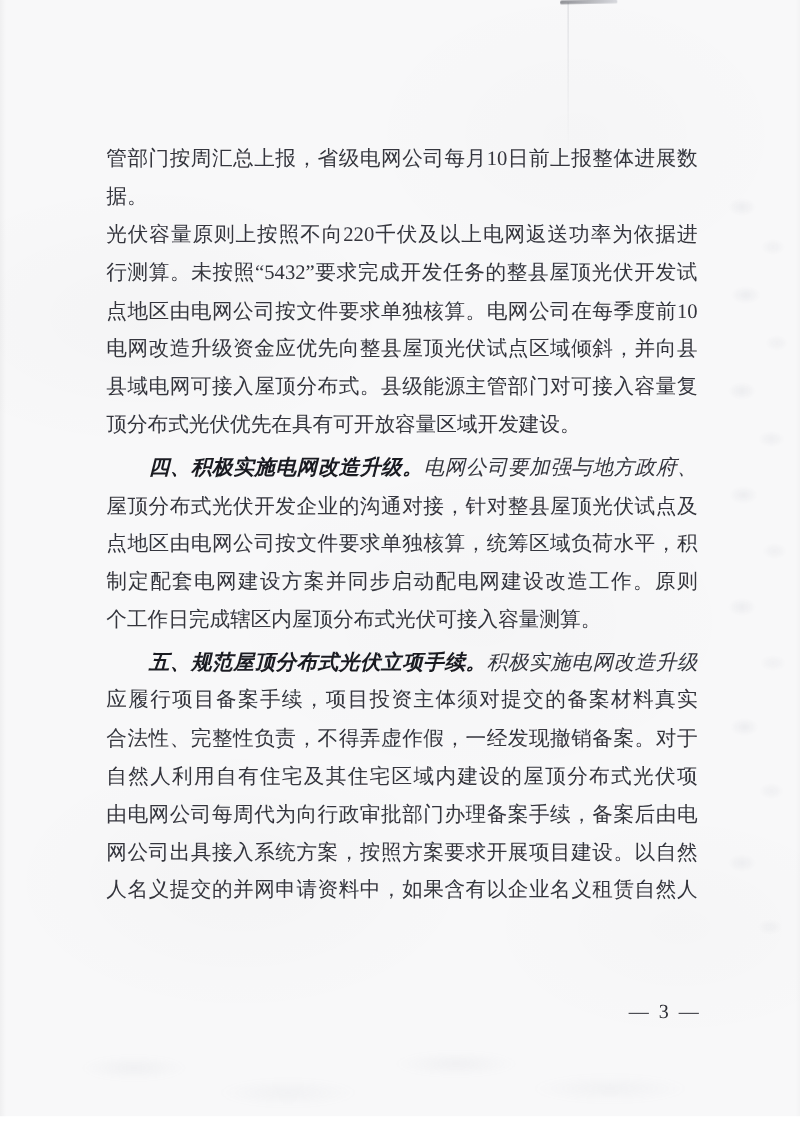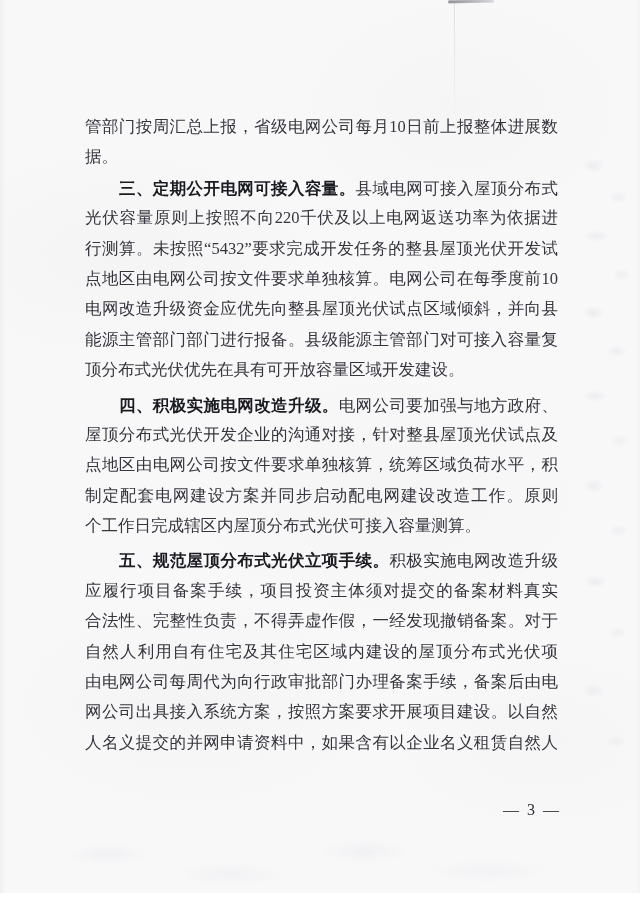--- a/index.html
+++ b/index.html
@@ -95,21 +95,21 @@
     height: 30.4px;
     color: #34353d;
     text-align: justify;
     text-align-last: left;
     text-justify: inter-character;
     overflow: hidden;
     white-space: nowrap;
   }
   .line.fill { text-align-last: justify; white-space: normal; }
   .line.indent { text-indent: 34px; }
-  .line.gap { margin-top: 4px; }
+  .line.gap { margin-top: 4px; font-style: italic; }
   .head {
     font-family: "Liberation Sans", sans-serif;
     font-weight: 700;
     color: #1a1b21;
   }
   .page-number {
     position: absolute;
     top: 801px;
     right: 79px;
     font-size: 16px;
@@ -122,26 +122,25 @@
 
 <div class="page">
   <div class="crease"></div>
   <div class="smudge-top"></div>
   <div class="bleed-col"></div>
   <div class="bleed-bottom"></div>
 
   <div class="text-block">
       <div class="line fill"><span>管部门按周汇总上报，省级电网公司每月10日前上报整体进展数</span></div>
       <div class="line"><span>据。</span></div>
-      <div class="line fill indent"><span class="head">三、定期公开电网可接入容量。</span><span>县域电网可接入屋顶分布式</span></div>
       <div class="line fill"><span>光伏容量原则上按照不向220千伏及以上电网返送功率为依据进</span></div>
       <div class="line fill"><span>行测算。未按照“5432”要求完成开发任务的整县屋顶光伏开发试</span></div>
       <div class="line fill"><span>点地区由电网公司按文件要求单独核算。电网公司在每季度前10</span></div>
       <div class="line fill"><span>电网改造升级资金应优先向整县屋顶光伏试点区域倾斜，并向县级</span></div>
-      <div class="line fill"><span>能源主管部门部门进行报备。县级能源主管部门对可接入容量复</span></div>
+      <div class="line fill"><span>县域电网可接入屋顶分布式。县级能源主管部门对可接入容量复</span></div>
       <div class="line"><span>顶分布式光伏优先在具有可开放容量区域开发建设。</span></div>
       <div class="line fill indent gap"><span class="head">四、积极实施电网改造升级。</span><span>电网公司要加强与地方政府、</span></div>
       <div class="line fill"><span>屋顶分布式光伏开发企业的沟通对接，针对整县屋顶光伏试点及</span></div>
       <div class="line fill"><span>点地区由电网公司按文件要求单独核算，统筹区域负荷水平，积极</span></div>
       <div class="line fill"><span>制定配套电网建设方案并同步启动配电网建设改造工作。原则上，</span></div>
       <div class="line"><span>个工作日完成辖区内屋顶分布式光伏可接入容量测算。</span></div>
       <div class="line fill indent gap"><span class="head">五、规范屋顶分布式光伏立项手续。</span><span>积极实施电网改造升级</span></div>
       <div class="line fill"><span>应履行项目备案手续，项目投资主体须对提交的备案材料真实性、</span></div>
       <div class="line fill"><span>合法性、完整性负责，不得弄虚作假，一经发现撤销备案。对于</span></div>
       <div class="line fill"><span>自然人利用自有住宅及其住宅区域内建设的屋顶分布式光伏项目，</span></div>

